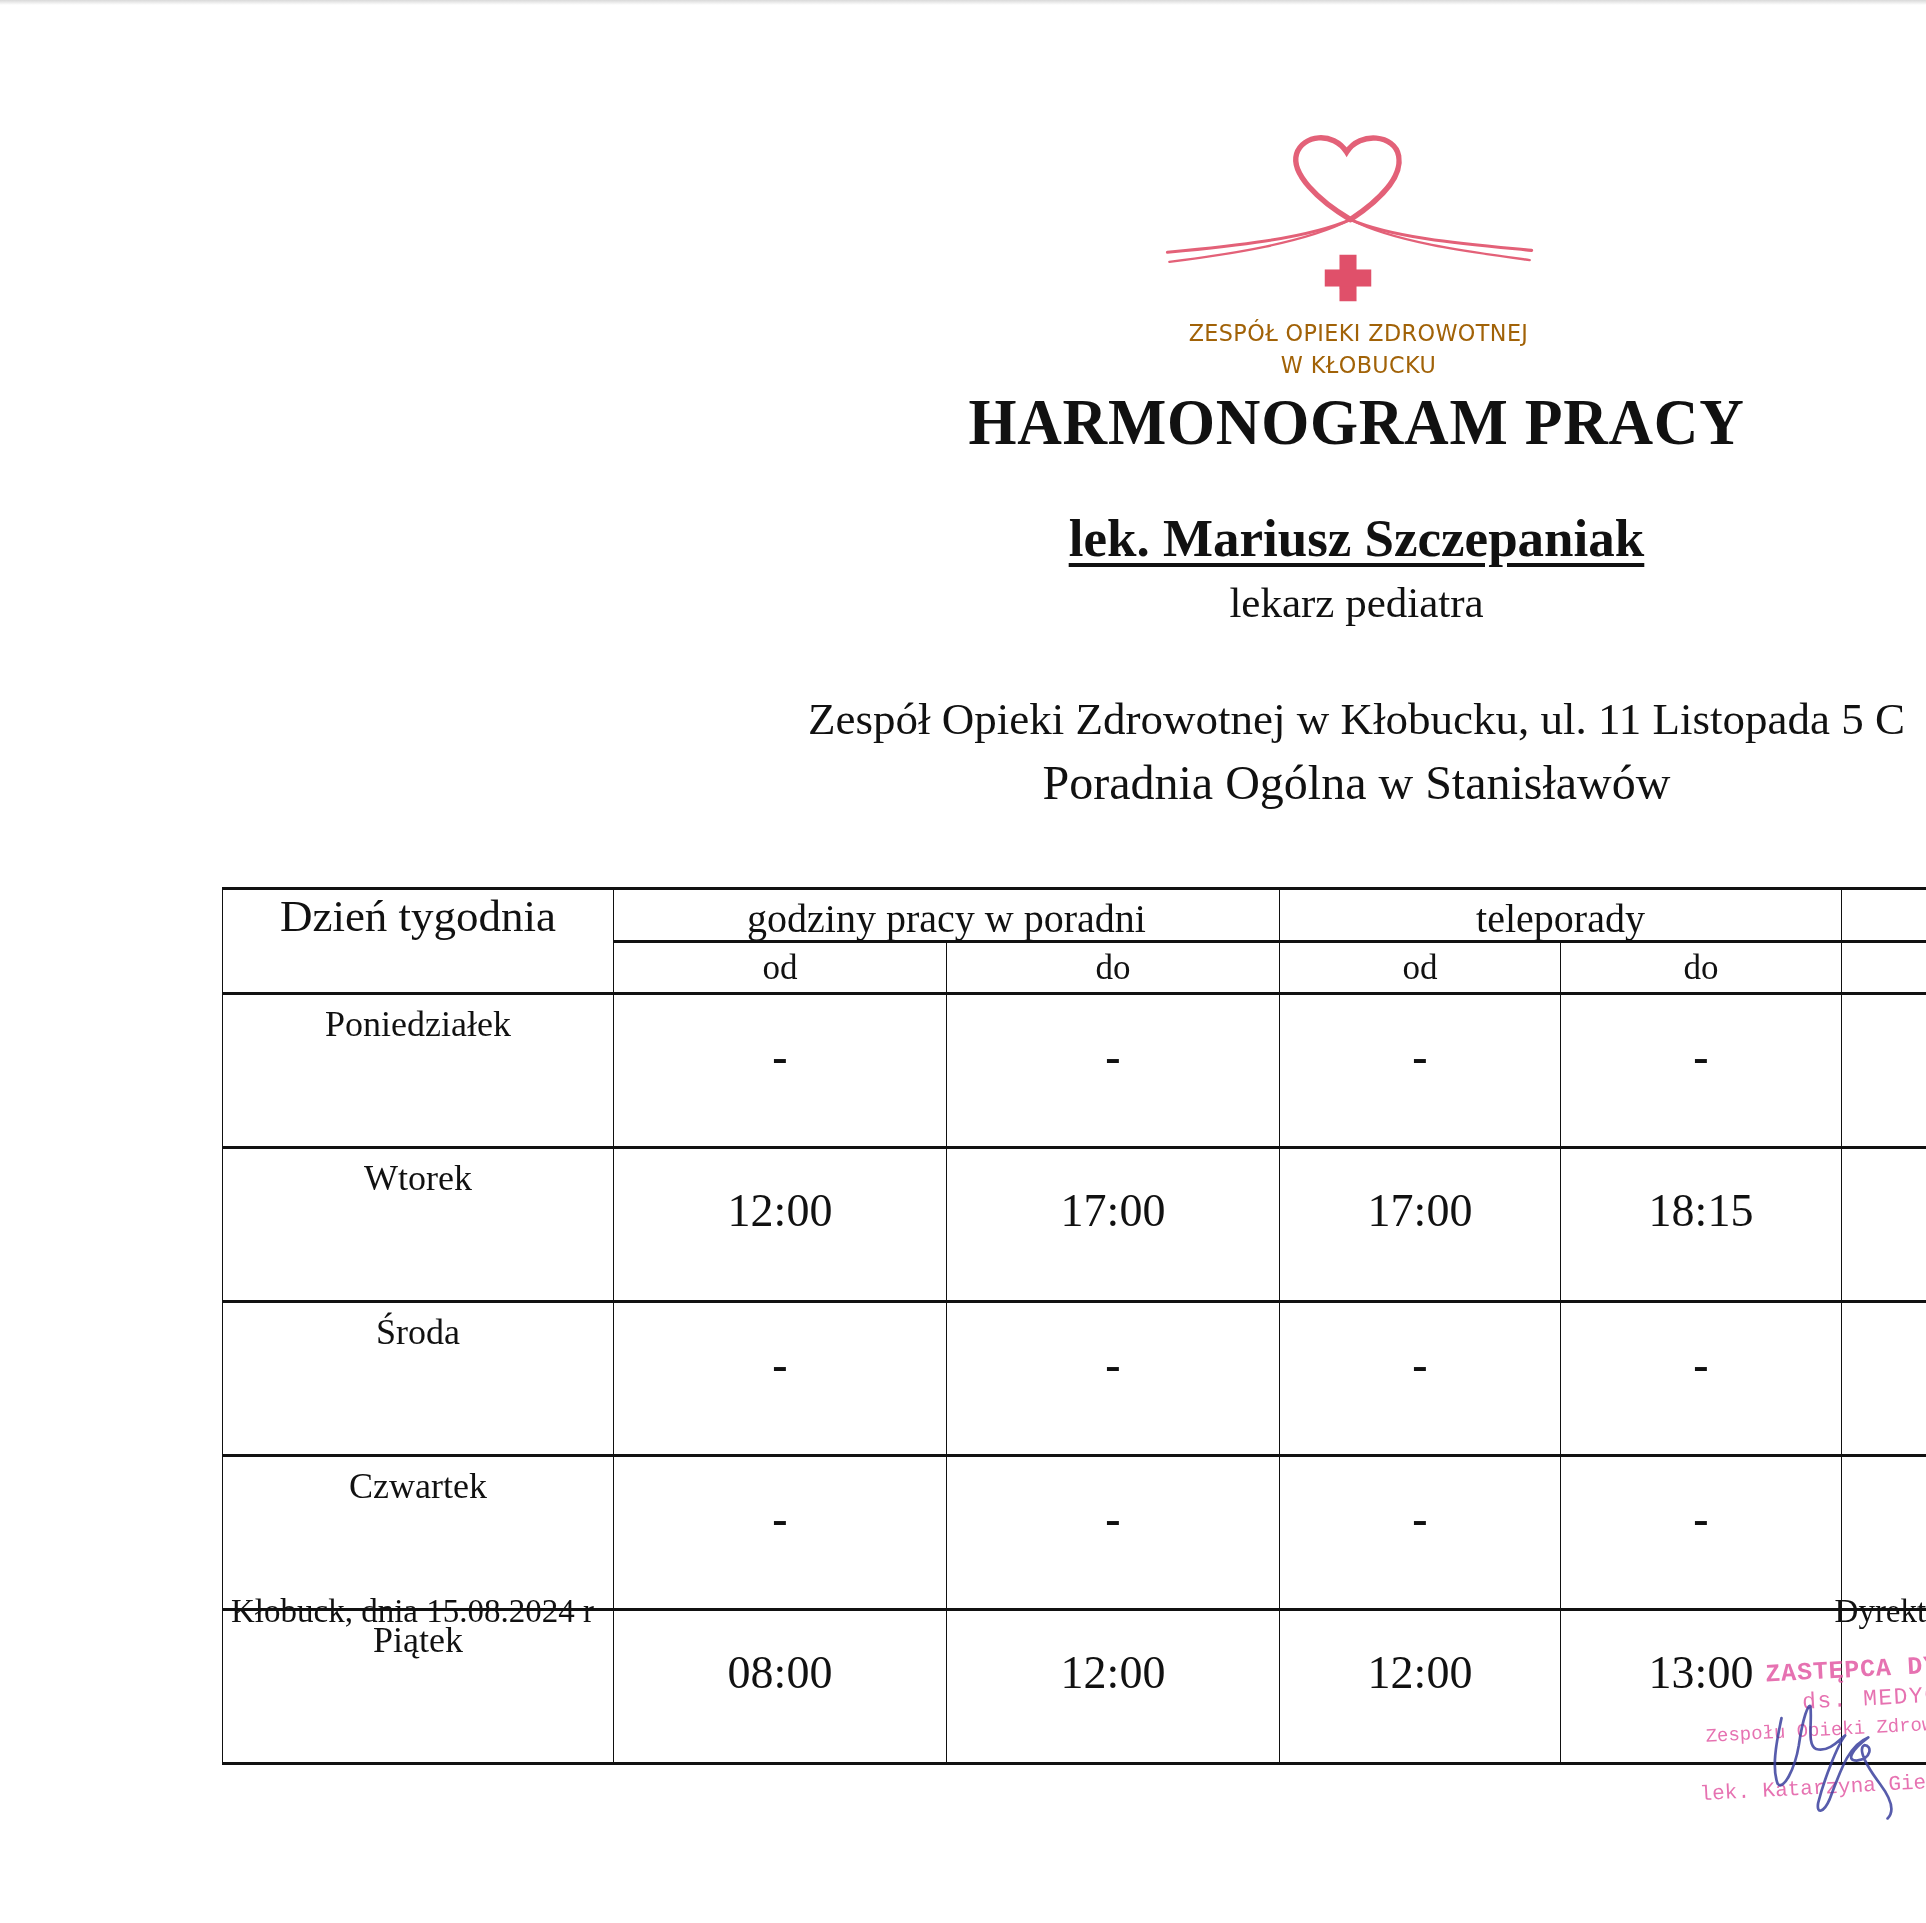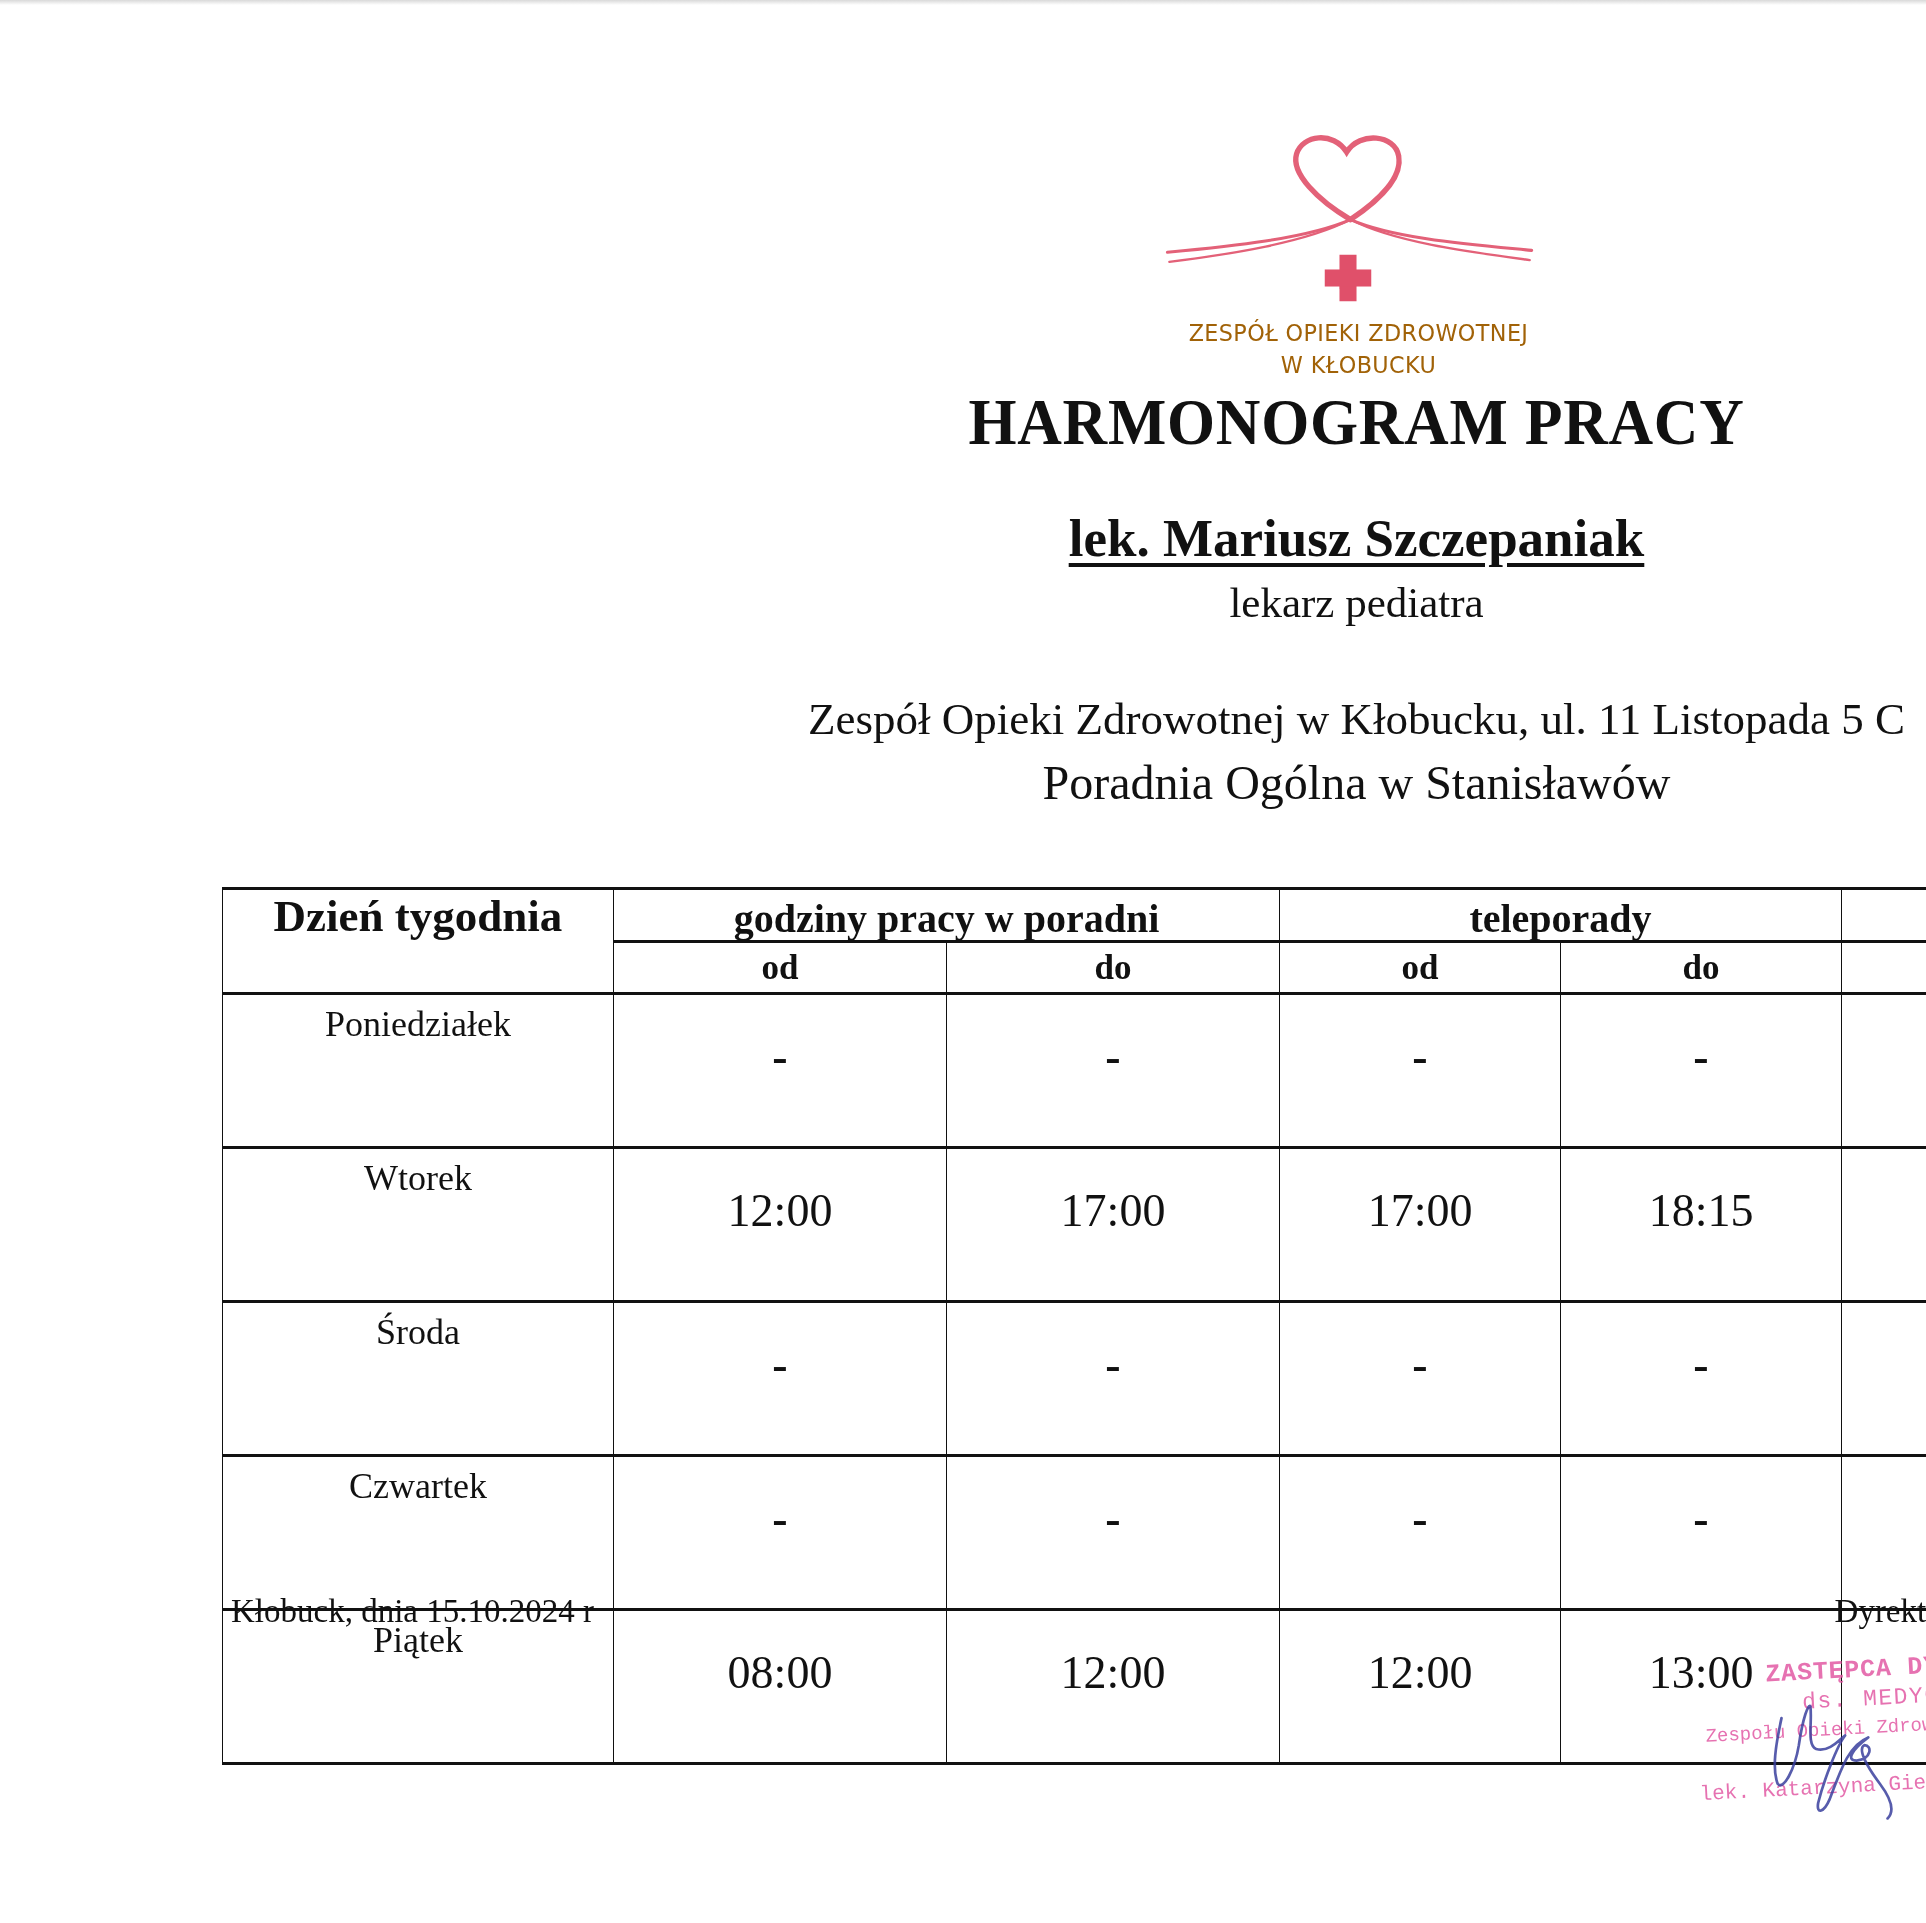--- a/index.html
+++ b/index.html
@@ -18,21 +18,21 @@
   .doctor { position: absolute; left: 0; width: 2713px; top: 508px; text-align: center;
             font-size: 53px; font-weight: bold; }
   .doctor span { text-decoration: underline; text-decoration-thickness: 3.9px; text-underline-offset: 7px; }
   .specialty { position: absolute; left: 0; width: 2713px; top: 578px; text-align: center; font-size: 43px; }
   .address { position: absolute; left: 0; width: 2713px; top: 693px; text-align: center; font-size: 45px; }
   .clinic { position: absolute; left: 0; width: 2713px; top: 755px; text-align: center; font-size: 48px; }
 
   table.schedule { position: absolute; left: 222px; top: 887px; width: 2281px;
                    border-collapse: collapse; table-layout: fixed; }
   table.schedule td, table.schedule th { border: 1.5px solid #111; text-align: center; padding: 0; }
-  table.schedule th { font-weight: bold; border-radius: 32px; }
+  table.schedule th { font-weight: normal; border-radius: 32px; }
   .h-day { font-size: 45px; vertical-align: top; padding-top: 3.9px; height: 49px; }
   .h-group { font-size: 40px; height: 50px; line-height: 42px; vertical-align: bottom; }
   .h-sub { font-size: 35px; height: 49px; line-height: 39px; }
   tr.hrow1 th { border-top-width: 3.5px; }
   tr.hrow2 th { border-top-width: 3.1px; }
   tr.datarow td { height: 116px; border-top-width: 3.1px; }
   tr.datarow:last-child td { border-bottom-width: 3.9px; }
   .day-cell { font-size: 36px; vertical-align: top; padding-top: 7.7px !important; }
   .val-cell { font-size: 46px; vertical-align: top; padding-top: 35px !important; }
   .val-cell.empty { font-size: 46px; font-weight: bold; }
@@ -146,21 +146,21 @@
     <td class="val-cell">08:00</td>
     <td class="val-cell">12:00</td>
     <td class="val-cell">12:00</td>
     <td class="val-cell">13:00</td>
     <td class="val-cell">13:00</td>
 
   </tr>
 </tbody>
   </table>
 
-<div class="footer-left">Kłobuck, dnia 15.10.2024 r</div>
+<div class="footer-left">Kłobuck, dnia 15.08.2024 r</div>
 <div class="footer-right">Dyrektor Zespołu Opieki Zdrowotnej w Kłobucku</div>
 
 <div class="stamp">
   <div class="s1">ZASTĘPCA DYREKTORA</div>
   <div class="s2">ds. MEDYCZNYCH</div>
   <div class="s3">Zespołu Opieki Zdrowotnej w Kłobucku</div>
   <div class="s4">lek. Katarzyna Gieracz-Majchrowska</div>
 </div>
 
 <svg class="signature" viewBox="0 0 700 420">

